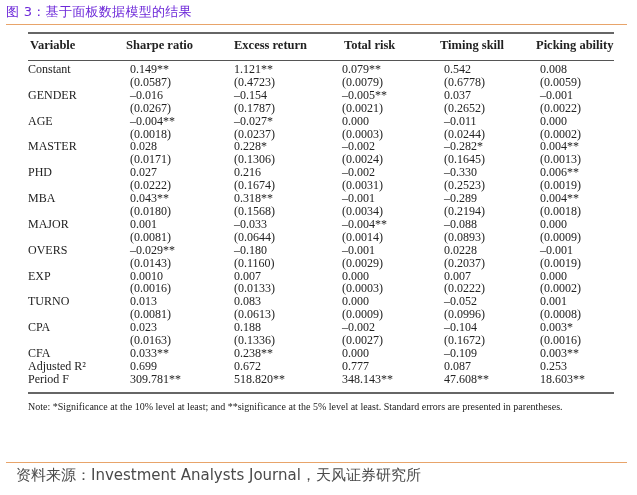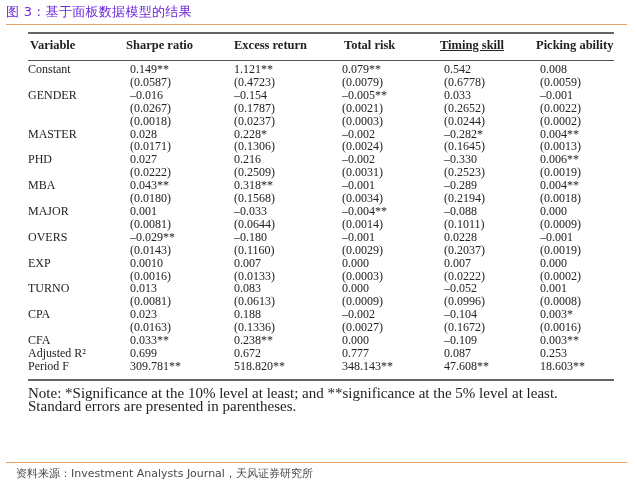--- a/index.html
+++ b/index.html
@@ -1,37 +1,37 @@
 <!DOCTYPE html>
 <html><head>
 <meta charset="utf-8">
 <style>
   html, body { margin:0; padding:0; }
   body { width:637px; height:495px; background:#ffffff; position:relative; overflow:hidden; font-family:"DejaVu Sans", sans-serif; }
   .fig-title { position:absolute; left:6px; top:3px; font-size:13px; color:#6d28d9; letter-spacing:0.3px; }
   .orange-line { position:absolute; left:6px; right:10px; height:1px; background:#e8a46a; }
   .top-line { top:24px; }
   .bottom-line { top:462px; }
-  .source { position:absolute; left:16px; top:466px; font-size:11px; color:#4a4a4a; }
+  .source { position:absolute; left:16px; top:466px; font-size:15px; color:#4a4a4a; }
   .tablewrap { position:absolute; left:28px; top:32px; width:586px; font-family:"Liberation Serif", serif; color:#222; }
   .rule { height:2px; background:#666; }
   .rule.thin { height:1px; background:#555; }
   table { border-collapse:collapse; width:100%; font-size:12px; }
   th { font-weight:bold; text-align:left; padding:4px 0 4px 0; font-size:12.5px; }
   td { padding:0; line-height:12.9px; height:12.9px; white-space:nowrap; }
   .c0 { width:96px; }
   .c1 { width:104px; }
   .c2 { width:104px; }
   .c3 { width:96px; }
-  .c4 { width:96px;text-decoration:underline; }
+  .c4 { width:96px; }
   .vname { }
   .vname.plain { font-style:normal;margin-left:9px; }
   td.num { padding-left:4px; }
   th.h1 { padding-left:2px; } th.h2 { padding-left:0px; } th.h3 { padding-left:4px; } th.h4 { padding-left:6px; } th.h5 { padding-left:0px; }
-  .note { font-size:15px; line-height:13px; margin-top:6px; color:#222; }
+  .note { font-size:10px; line-height:13px; margin-top:6px; color:#222; }
 </style>
 </head>
 <body>
 
 <div class="fig-title">图 3：基于面板数据模型的结果</div>
 <div class="orange-line top-line"></div>
 
 <div class="tablewrap">
   <div class="rule"></div>
   <table>
@@ -65,30 +65,38 @@
           <td class="num">(0.4723)</td>
           <td class="num">(0.0079)</td>
           <td class="num">(0.6778)</td>
           <td class="num">(0.0059)</td>
         </tr>
         <tr>
           <td class="vname">GENDER</td>
           <td class="num">–0.016</td>
           <td class="num">–0.154</td>
           <td class="num">–0.005**</td>
-          <td class="num">0.033</td>
+          <td class="num">0.037</td>
           <td class="num">–0.001</td>
         </tr>
         <tr>
           <td></td>
           <td class="num">(0.0267)</td>
           <td class="num">(0.1787)</td>
           <td class="num">(0.0021)</td>
           <td class="num">(0.2652)</td>
           <td class="num">(0.0022)</td>
+        </tr>
+        <tr>
+          <td class="vname">AGE</td>
+          <td class="num">–0.004**</td>
+          <td class="num">–0.027*</td>
+          <td class="num">0.000</td>
+          <td class="num">–0.011</td>
+          <td class="num">0.000</td>
         </tr>
         <tr>
           <td></td>
           <td class="num">(0.0018)</td>
           <td class="num">(0.0237)</td>
           <td class="num">(0.0003)</td>
           <td class="num">(0.0244)</td>
           <td class="num">(0.0002)</td>
         </tr>
         <tr>
@@ -111,21 +119,21 @@
           <td class="vname">PHD</td>
           <td class="num">0.027</td>
           <td class="num">0.216</td>
           <td class="num">–0.002</td>
           <td class="num">–0.330</td>
           <td class="num">0.006**</td>
         </tr>
         <tr>
           <td></td>
           <td class="num">(0.0222)</td>
-          <td class="num">(0.2509)</td>
+          <td class="num">(0.1674)</td>
           <td class="num">(0.0031)</td>
           <td class="num">(0.2523)</td>
           <td class="num">(0.0019)</td>
         </tr>
         <tr>
           <td class="vname">MBA</td>
           <td class="num">0.043**</td>
           <td class="num">0.318**</td>
           <td class="num">–0.001</td>
           <td class="num">–0.289</td>
@@ -145,21 +153,21 @@
           <td class="num">–0.033</td>
           <td class="num">–0.004**</td>
           <td class="num">–0.088</td>
           <td class="num">0.000</td>
         </tr>
         <tr>
           <td></td>
           <td class="num">(0.0081)</td>
           <td class="num">(0.0644)</td>
           <td class="num">(0.0014)</td>
-          <td class="num">(0.1011)</td>
+          <td class="num">(0.0893)</td>
           <td class="num">(0.0009)</td>
         </tr>
         <tr>
           <td class="vname">OVERS</td>
           <td class="num">–0.029**</td>
           <td class="num">–0.180</td>
           <td class="num">–0.001</td>
           <td class="num">0.0228</td>
           <td class="num">–0.001</td>
         </tr>

